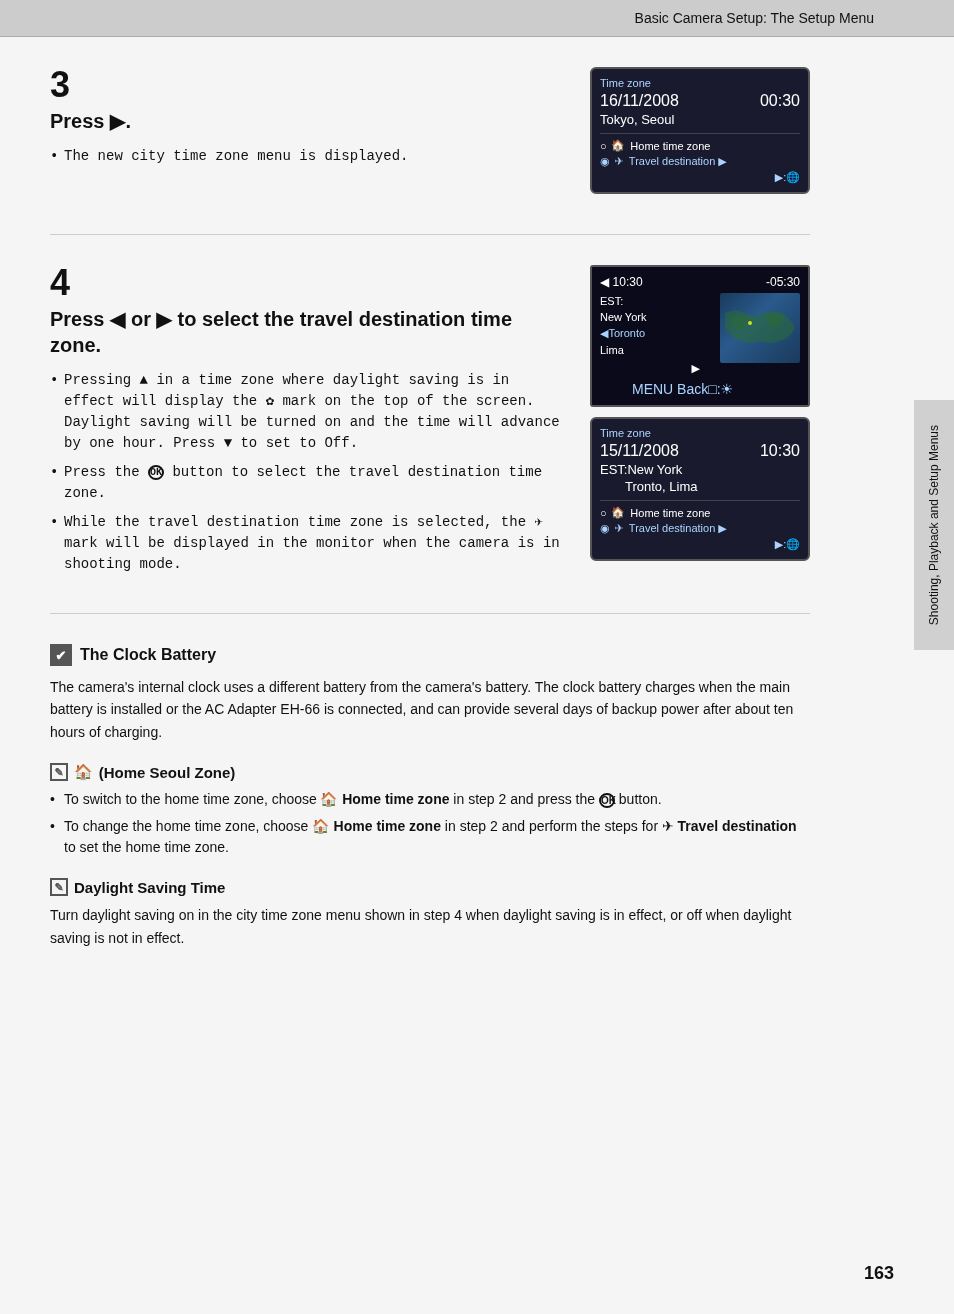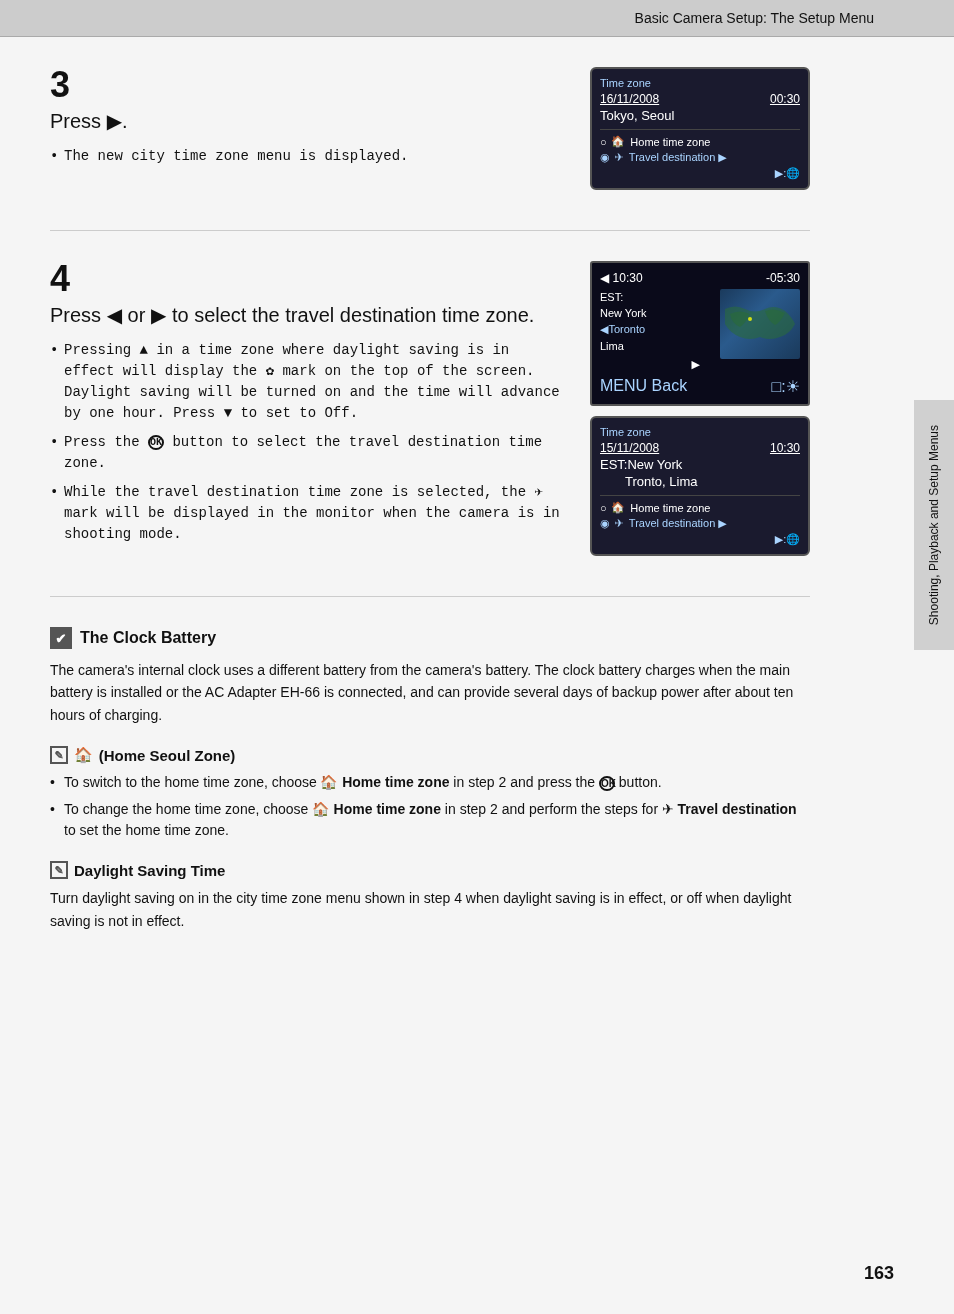--- a/index.html
+++ b/index.html
@@ -47,21 +47,21 @@
     .step-number {
       font-size: 36px;
       font-weight: bold;
       color: #111;
       line-height: 1;
       margin-bottom: 5px;
     }
 
     .step-title {
       font-size: 20px;
-      font-weight: normal;
+      font-weight: bold;
       color: #111;
       margin-bottom: 12px;
       line-height: 1.3;
     }
 
     .step-bullets {
       list-style: none;
       padding: 0;
     }
 
@@ -95,23 +95,22 @@
     .cs-header {
       color: #aad4ff;
       font-size: 11px;
       margin-bottom: 3px;
     }
 
     .cs-row {
       display: flex;
       justify-content: space-between;
       align-items: center;
-      font-size: 12px;
+      font-size: 16px;
       margin-bottom: 2px;
-      text-decoration: underline;
     }
 
     .cs-city {
       font-size: 13px;
       margin-bottom: 6px;
     }
 
     .cs-divider {
       border-top: 1px solid #444;
       margin: 5px 0;
@@ -176,24 +175,25 @@
       width: 80px;
       background: #1a3a5c;
       border-radius: 2px;
       position: relative;
       height: 70px;
       overflow: hidden;
     }
 
     .map-footer {
       display: flex;
-      justify-content: space-between;
+      justify-content: flex-start;
       margin-top: 4px;
-      font-size: 16px;
+      font-size: 14px;
       color: #aad4ff;
+      margin-left: 32px;
     }
 
     
     .note-section {
       margin-bottom: 20px;
     }
 
     .note-header {
       display: flex;
       align-items: center;

